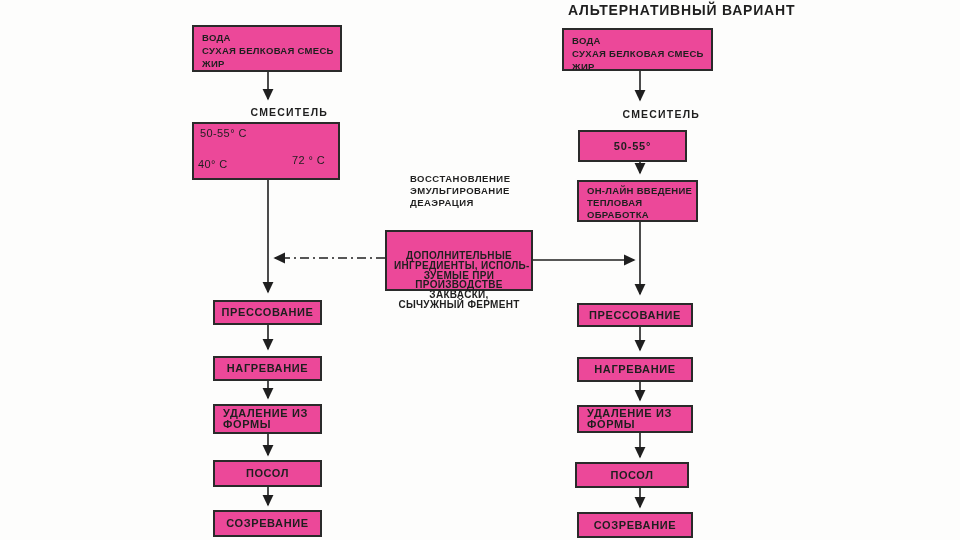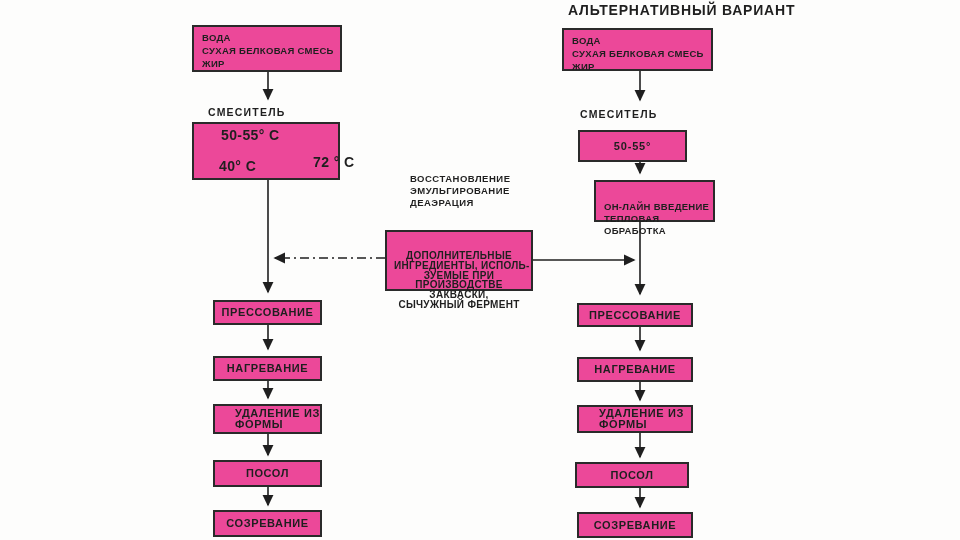--- a/index.html
+++ b/index.html
@@ -20,39 +20,38 @@
   .input-box{
     font-size:9.5px;line-height:13px;letter-spacing:.3px;
     padding:4px 8px;
   }
   .input-box div{white-space:nowrap;}
   .step{
     display:flex;align-items:center;justify-content:center;
     font-size:11px;letter-spacing:.6px;text-align:center;line-height:11px;
   }
   .step.left-text{
-    justify-content:flex-start;text-align:left;padding-left:20px;
+    justify-content:flex-start;text-align:left;padding-left:8px;
   }
   .flow-label{
     position:absolute;font-weight:bold;font-size:10.5px;letter-spacing:1.2px;
-    text-align:left;
+    text-align:right;
   }
   .title{
     position:absolute;font-weight:bold;font-size:14px;letter-spacing:.8px;
     white-space:nowrap;
   }
   .note{
     position:absolute;font-weight:bold;font-size:9.5px;line-height:12px;
     letter-spacing:.5px;
     margin-top:43px;
   }
   .temp{
-    position:absolute;font-weight:bold;font-size:14px;letter-spacing:.4px;
+    position:absolute;font-weight:normal;font-size:11px;letter-spacing:.4px;
     white-space:nowrap;
-    margin-left:21px;
   }
   .additives{
     font-size:10px;line-height:9.8px;letter-spacing:.3px;
     padding:19px 7px;
     text-align:center;
   }
   .additives div{white-space:nowrap;}
   .temp-center{
     display:flex;align-items:center;justify-content:center;
     font-size:11px;letter-spacing:.8px;
@@ -132,21 +131,21 @@
 <div class="box input-box" style="left:562px;top:28px;width:151px;height:43px">
   <div>ВОДА</div>
   <div>СУХАЯ БЕЛКОВАЯ СМЕСЬ</div>
   <div>ЖИР</div>
 </div>
 
 <div class="flow-label" style="left:580px;top:108px;width:120px">СМЕСИТЕЛЬ</div>
 
 <div class="box temp-center" style="left:578px;top:130px;width:109px;height:32px">50-55°</div>
 
-<div class="box input-box" style="left:594px;top:180px;width:121px;height:42px;line-height:12px;padding-top:19px">
+<div class="box input-box" style="left:577px;top:180px;width:121px;height:42px;line-height:12px;padding-top:3px">
   <div>ОН-ЛАЙН ВВЕДЕНИЕ</div>
   <div>ТЕПЛОВАЯ</div>
   <div>ОБРАБОТКА</div>
 </div>
 
 <div class="box step" style="left:577px;top:303px;width:116px;height:24px">ПРЕССОВАНИЕ</div>
 <div class="box step" style="left:577px;top:357px;width:116px;height:25px">НАГРЕВАНИЕ</div>
 <div class="box step left-text" style="left:577px;top:405px;width:116px;height:28px">УДАЛЕНИЕ ИЗ ФОРМЫ</div>
 <div class="box step" style="left:575px;top:462px;width:114px;height:26px">ПОСОЛ</div>
 <div class="box step" style="left:577px;top:512px;width:116px;height:26px">СОЗРЕВАНИЕ</div>

